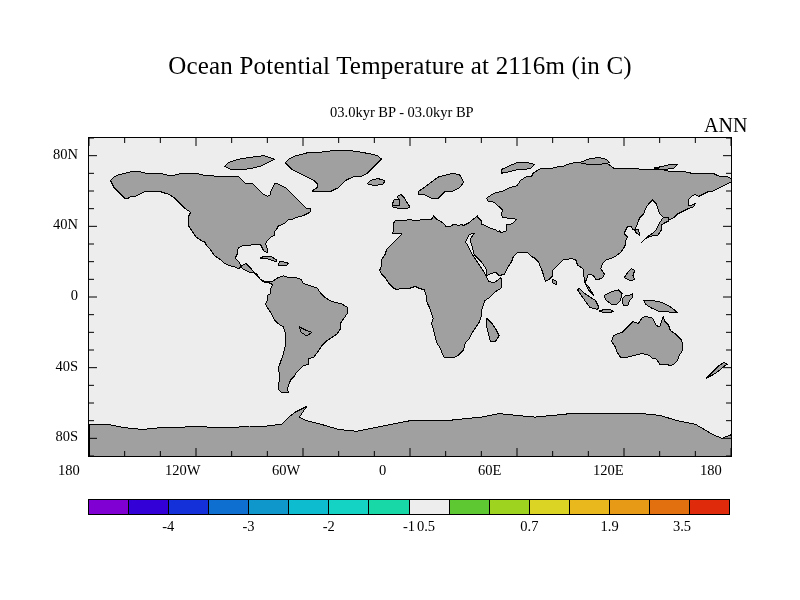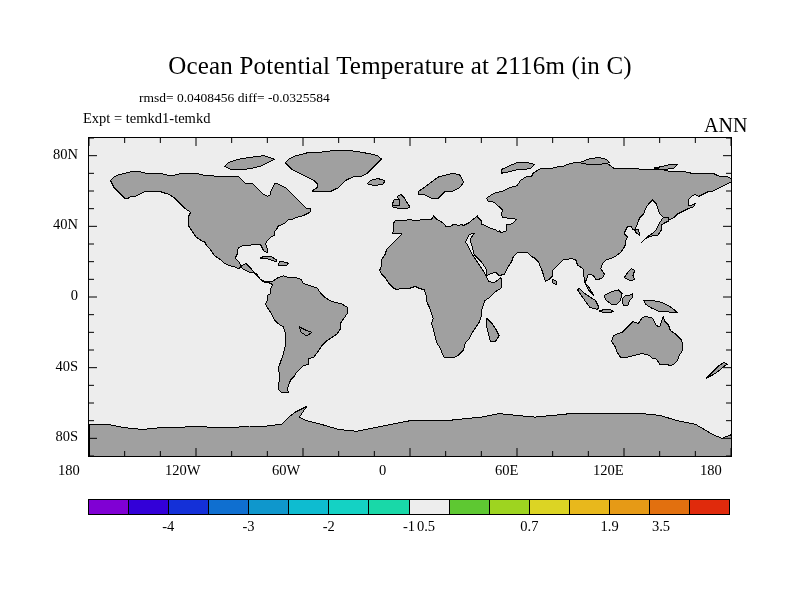--- a/index.html
+++ b/index.html
@@ -34,22 +34,21 @@
   #cbar .seg{flex:1 1 0;height:100%;border-right:1px solid #000;box-sizing:border-box;}
   #cbar .seg:last-child{border-right:none;}
   .cbl{position:absolute;top:518px;font-size:14.5px;text-align:center;width:50px;}
 </style>
 </head>
 <body>
 
 <div id="stage">
 
   <div class="title">Ocean Potential Temperature at 2116m (in C)</div>
-  <div class="rmsd">rmsd= 0.0408456 diff= -0.0325584</div>
-  <div class="expt">Expt = temkd1-temkd</div>
+  <div class="period">03.0kyr BP - 03.0kyr BP</div>
   <div class="ann">ANN</div>
 
   <div id="mapframe">
     <svg id="mapsvg" viewBox="0 0 642 318" preserveAspectRatio="none">
       <rect x="0" y="0" width="642" height="318" fill="#ededed"></rect>
       <g id="landmass" fill="#a0a0a0" stroke="#000000" stroke-width="1" stroke-linejoin="round" shape-rendering="crispEdges">
           <polygon points="303.2,95.4 304.9,91.9 304.9,84.8 306.7,82.2 317.4,82.2 321.0,81.3 326.3,83.0 329.9,82.5 333.5,81.3 337.1,81.3 342.4,81.3 344.2,78.6 344.2,77.7 347.8,81.3 351.3,83.0 354.9,85.7 356.7,88.3 362.0,88.3 363.8,86.6 367.4,86.6 369.1,87.5 372.7,86.6 374.5,87.5 379.9,84.8 385.2,80.4 388.8,77.7 388.8,79.5 392.3,83.0 392.3,86.6 394.1,86.6 397.7,88.3 401.3,90.1 406.6,91.9 408.4,93.6 410.2,92.8 412.0,94.5 415.5,93.6 417.3,92.8 417.3,86.6 420.9,86.6 424.4,84.8 428.0,81.3 413.7,79.5 412.0,76.0 413.7,72.4 410.2,68.9 406.6,65.4 403.0,63.6 399.5,63.6 397.7,60.1 403.0,56.5 406.6,54.8 413.7,53.0 420.9,49.5 428.0,47.7 431.6,42.4 436.9,38.9 442.3,38.9 444.1,35.3 449.4,31.8 453.0,30.0 460.1,30.0 463.7,30.0 470.8,28.3 474.4,28.3 477.9,26.5 485.1,24.7 492.2,24.7 499.3,23.0 506.5,23.0 510.0,23.0 517.2,24.7 522.5,28.3 524.3,30.0 531.4,30.0 538.6,30.0 545.7,30.0 552.8,31.8 560.0,31.8 567.1,31.8 574.2,31.8 581.4,33.6 588.5,33.6 595.6,33.6 602.8,35.3 609.9,35.3 617.0,35.3 624.2,35.3 627.7,37.1 633.1,38.9 638.4,38.9 642.0,40.6 642.0,44.2 638.4,45.9 634.9,47.7 631.3,49.5 627.7,51.2 624.2,53.0 620.6,53.0 617.0,54.8 613.5,56.5 609.9,58.3 606.3,56.5 602.8,58.3 599.2,61.8 599.2,67.1 602.8,67.1 606.3,65.4 604.5,68.9 599.2,70.7 595.6,72.4 592.1,74.2 588.5,76.0 584.9,79.5 581.4,81.3 577.8,83.0 574.2,79.5 570.7,76.0 568.9,70.7 567.1,65.4 563.5,61.8 560.0,65.4 556.4,70.7 554.6,76.0 551.0,79.5 549.3,83.0 547.5,88.3 545.7,91.9 547.5,95.4 551.0,97.2 549.3,91.9 543.9,91.9 542.1,88.3 538.6,88.3 536.8,91.9 535.0,95.4 538.6,98.9 536.8,102.5 536.8,106.0 535.0,109.5 531.4,114.8 526.1,118.4 522.5,120.1 517.2,121.9 513.6,125.4 511.8,130.7 515.4,136.0 513.6,139.6 510.0,141.3 506.5,141.3 504.7,137.8 501.1,136.0 499.3,136.0 497.6,141.3 495.8,144.9 497.6,148.4 499.3,151.9 502.9,155.5 504.7,157.2 499.3,148.4 495.8,144.9 494.0,130.7 488.6,127.2 486.8,121.9 481.5,120.1 477.9,121.9 474.4,121.9 470.8,125.4 467.2,129.0 463.7,132.5 463.7,137.8 460.1,141.3 456.5,143.1 453.0,132.5 449.4,123.7 445.8,120.1 442.3,118.4 438.7,114.8 435.1,114.8 431.6,114.8 428.0,114.8 424.4,118.4 422.6,123.7 419.1,129.0 415.5,136.0 410.2,137.8 406.6,134.3 401.3,136.0 397.7,137.8 397.7,132.5 395.9,129.0 392.3,123.7 388.8,120.1 385.2,116.6 383.4,109.5 381.6,104.2 381.6,100.7 385.2,95.4 383.4,95.4 379.9,97.2 376.3,104.2 378.1,106.0 379.9,109.5 383.4,116.6 387.0,121.9 390.5,127.2 394.1,132.5 397.7,139.6 399.5,143.1 404.8,144.9 412.0,139.6 412.0,150.2 406.6,153.7 401.3,159.0 395.9,162.5 394.1,167.8 392.3,173.1 392.3,178.4 390.5,183.7 387.0,189.0 383.4,194.3 379.9,201.4 376.3,204.9 374.5,212.0 369.1,217.3 365.6,219.1 360.2,219.1 354.9,219.1 353.1,215.5 351.3,210.2 347.8,204.9 346.0,197.9 344.2,190.8 342.4,185.5 344.2,180.2 342.4,174.9 340.6,169.6 337.1,162.5 337.1,157.2 335.3,151.9 329.9,150.2 326.3,148.4 321.0,150.2 315.6,150.2 312.1,150.2 308.5,151.9 304.9,150.2 299.6,144.9 296.0,139.6 292.5,136.0 290.7,132.5 292.5,127.2 292.5,121.9 296.0,116.6 297.8,111.3 301.4,107.8 304.9,104.2 308.5,100.7 312.1,97.2 312.1,95.4 310.3,95.4"></polygon>
           <polygon points="21.4,42.4 25.0,38.9 28.5,37.1 35.7,35.3 42.8,33.6 49.9,33.6 57.1,35.3 64.2,35.3 71.3,35.3 78.5,37.1 85.6,37.1 92.7,35.3 99.9,35.3 107.0,35.3 114.1,37.1 121.3,37.1 128.4,38.9 135.5,38.9 142.7,38.9 149.8,38.9 153.4,42.4 156.9,45.9 164.1,45.9 167.6,49.5 171.2,53.0 174.8,56.5 178.3,58.3 181.9,56.5 181.9,53.0 183.7,49.5 185.5,45.9 189.0,45.9 192.6,47.7 196.2,49.5 199.7,53.0 203.3,56.5 206.9,60.1 210.4,63.6 214.0,67.1 217.6,70.7 221.1,70.7 221.1,74.2 214.0,77.7 206.9,79.5 203.3,81.3 199.7,81.3 196.2,84.8 192.6,86.6 189.0,88.3 187.3,91.9 185.5,93.6 185.5,97.2 181.9,98.9 178.3,102.5 176.6,106.0 178.3,111.3 178.3,114.8 174.8,113.1 173.0,109.5 171.2,106.0 167.6,106.0 164.1,106.0 160.5,107.8 156.9,107.8 153.4,107.8 149.8,109.5 148.0,113.1 148.0,116.6 146.2,120.1 149.8,123.7 151.6,127.2 153.4,130.7 156.9,132.5 160.5,134.3 164.1,134.3 167.6,136.0 171.2,141.3 174.8,143.1 178.3,143.1 181.9,143.1 180.1,144.9 176.6,144.9 173.0,143.1 169.4,139.6 165.9,136.0 162.3,130.7 158.7,127.2 156.9,125.4 153.4,127.2 149.8,130.7 146.2,129.0 139.1,127.2 135.5,125.4 132.0,121.9 126.6,118.4 124.8,116.6 121.3,111.3 117.7,107.8 115.9,104.2 112.3,102.5 107.0,98.9 103.4,93.6 99.9,88.3 99.9,83.0 99.9,77.7 101.6,74.2 96.3,70.7 92.7,67.1 89.2,63.6 85.6,60.1 80.3,56.5 74.9,54.8 69.5,53.0 64.2,53.0 57.1,53.0 53.5,54.8 49.9,56.5 46.4,58.3 42.8,58.3 39.2,60.1 35.7,60.1 32.1,56.5 28.5,53.0 25.0,49.5 23.2,45.9"></polygon>
           <polygon points="222.9,53.0 231.8,53.0 242.5,53.0 249.7,49.5 253.2,45.9 256.8,42.4 263.9,38.9 271.1,38.9 278.2,35.3 281.8,31.8 285.3,28.3 288.9,24.7 292.5,21.2 288.9,17.7 281.8,15.9 271.1,14.1 260.4,12.4 246.1,12.4 231.8,14.1 221.1,14.1 214.0,15.9 206.9,17.7 199.7,21.2 196.2,24.7 199.7,28.3 203.3,31.8 210.4,35.3 217.6,38.9 224.7,42.4 228.3,45.9 228.3,49.5"></polygon>
           <polygon points="176.6,143.1 183.7,143.1 189.0,139.6 194.4,137.8 199.7,139.6 206.9,139.6 212.2,141.3 214.0,144.9 217.6,146.6 222.9,148.4 228.3,150.2 231.8,155.5 235.4,159.0 240.8,162.5 246.1,164.3 253.2,166.1 258.6,169.6 258.6,174.9 255.0,180.2 251.4,185.5 251.4,190.8 247.9,196.1 242.5,199.6 237.2,203.2 233.6,206.7 230.1,212.0 224.7,219.1 219.3,220.8 219.3,226.1 214.0,227.9 210.4,231.4 206.9,235.0 205.1,238.5 201.5,242.0 199.7,247.3 198.0,250.9 199.7,254.4 192.6,254.4 189.0,250.9 189.0,247.3 190.8,242.0 190.8,236.7 189.0,231.4 190.8,226.1 192.6,220.8 194.4,215.5 196.2,208.5 196.2,201.4 196.2,194.3 194.4,189.0 189.0,185.5 185.5,182.0 181.9,174.9 178.3,169.6 176.6,166.1 178.3,162.5 178.3,157.2 181.9,155.5 181.9,150.2 183.7,146.6"></polygon>
@@ -156,21 +155,21 @@
           <line x1="642" y1="0" x2="637" y2="0"></line>
         </g>
     </svg>
   </div>
 
   <div id="xlabels">
       <div class="xlab" style="left: 58px;">180</div>
       <div class="xlab" style="left: 165px;">120W</div>
       <div class="xlab" style="left: 272px;">60W</div>
       <div class="xlab" style="left: 379px;">0</div>
-      <div class="xlab" style="left: 495px;">60E</div>
+      <div class="xlab" style="left: 478px;">60E</div>
       <div class="xlab" style="left: 593px;">120E</div>
       <div class="xlab" style="left: 700px;">180</div>
     </div>
   <div id="ylabels">
       <div class="ylab" style="left: 26px; top: 145.667px;">80N</div>
       <div class="ylab" style="left: 26px; top: 216.333px;">40N</div>
       <div class="ylab" style="left: 26px; top: 287px;">0</div>
       <div class="ylab" style="left: 26px; top: 357.667px; text-align: right;">40S</div>
       <div class="ylab" style="left: 26px; top: 428.333px;">80S</div>
     </div>
@@ -194,16 +193,16 @@
       <div class="seg" style="background: rgb(224, 42, 12);"></div>
     </div>
   <div id="cbarlabels">
       <div class="cbl" style="left: 143.25px;">-4</div>
       <div class="cbl" style="left: 223.5px;">-3</div>
       <div class="cbl" style="left: 303.75px;">-2</div>
       <div class="cbl" style="left: 384px;">-1</div>
       <div class="cbl" style="left: 401px;">0.5</div>
       <div class="cbl" style="left: 504.375px;">0.7</div>
       <div class="cbl" style="left: 584.625px;">1.9</div>
-      <div class="cbl" style="left: 636px;">3.5</div>
+      <div class="cbl" style="left: 657px;">3.5</div>
     </div>
 
 </div>
 
 </body></html>

